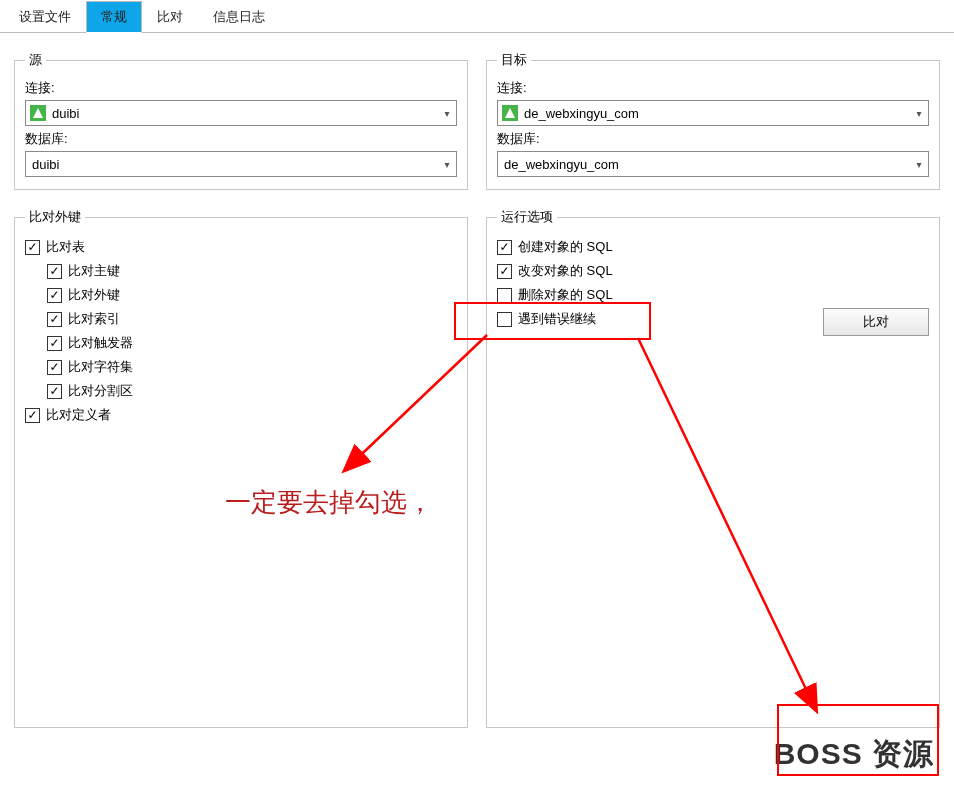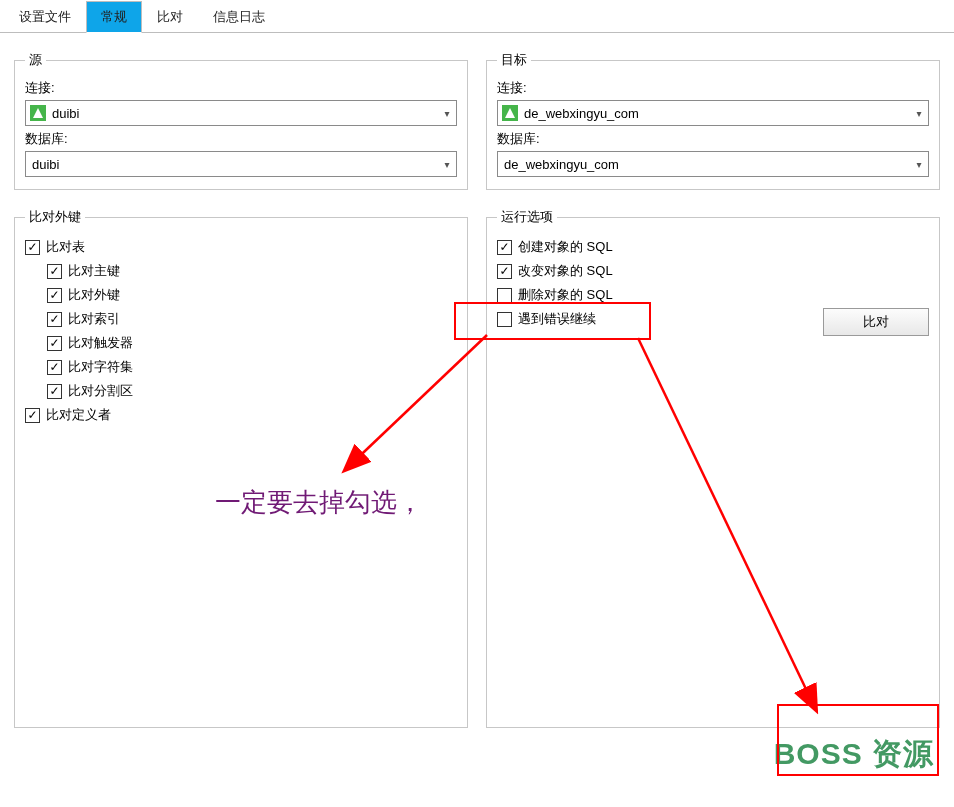--- a/index.html
+++ b/index.html
@@ -86,31 +86,31 @@
     position: absolute;
     right: 10px; bottom: 10px;
     width: 106px; height: 28px;
     border: 1px solid #9a9a9a;
     background: linear-gradient(#fcfcfc,#e8e8e8);
     text-align: center; line-height: 26px;
     cursor: pointer;
   }
   .annot-text {
     position: absolute;
-    left: 215px; top: 485px;
-    color: #701a75;
+    left: 225px; top: 485px;
+    color: #b91c1c;
     font-size: 26px;
     font-family: "SimSun", serif;
     pointer-events: none;
   }
   .watermark {
     position: absolute;
     right: 20px; bottom: 32px;
     font-size: 30px; font-weight: bold;
-    color: #15803d; opacity: .8;
+    color: #000000; opacity: .8;
     letter-spacing: 1px;
     pointer-events: none;
     user-select: none;
   }
   svg.overlay {
     position: absolute; left:0; top:0;
     width: 954px; height: 807px;
     pointer-events: none;
   }
 </style>

